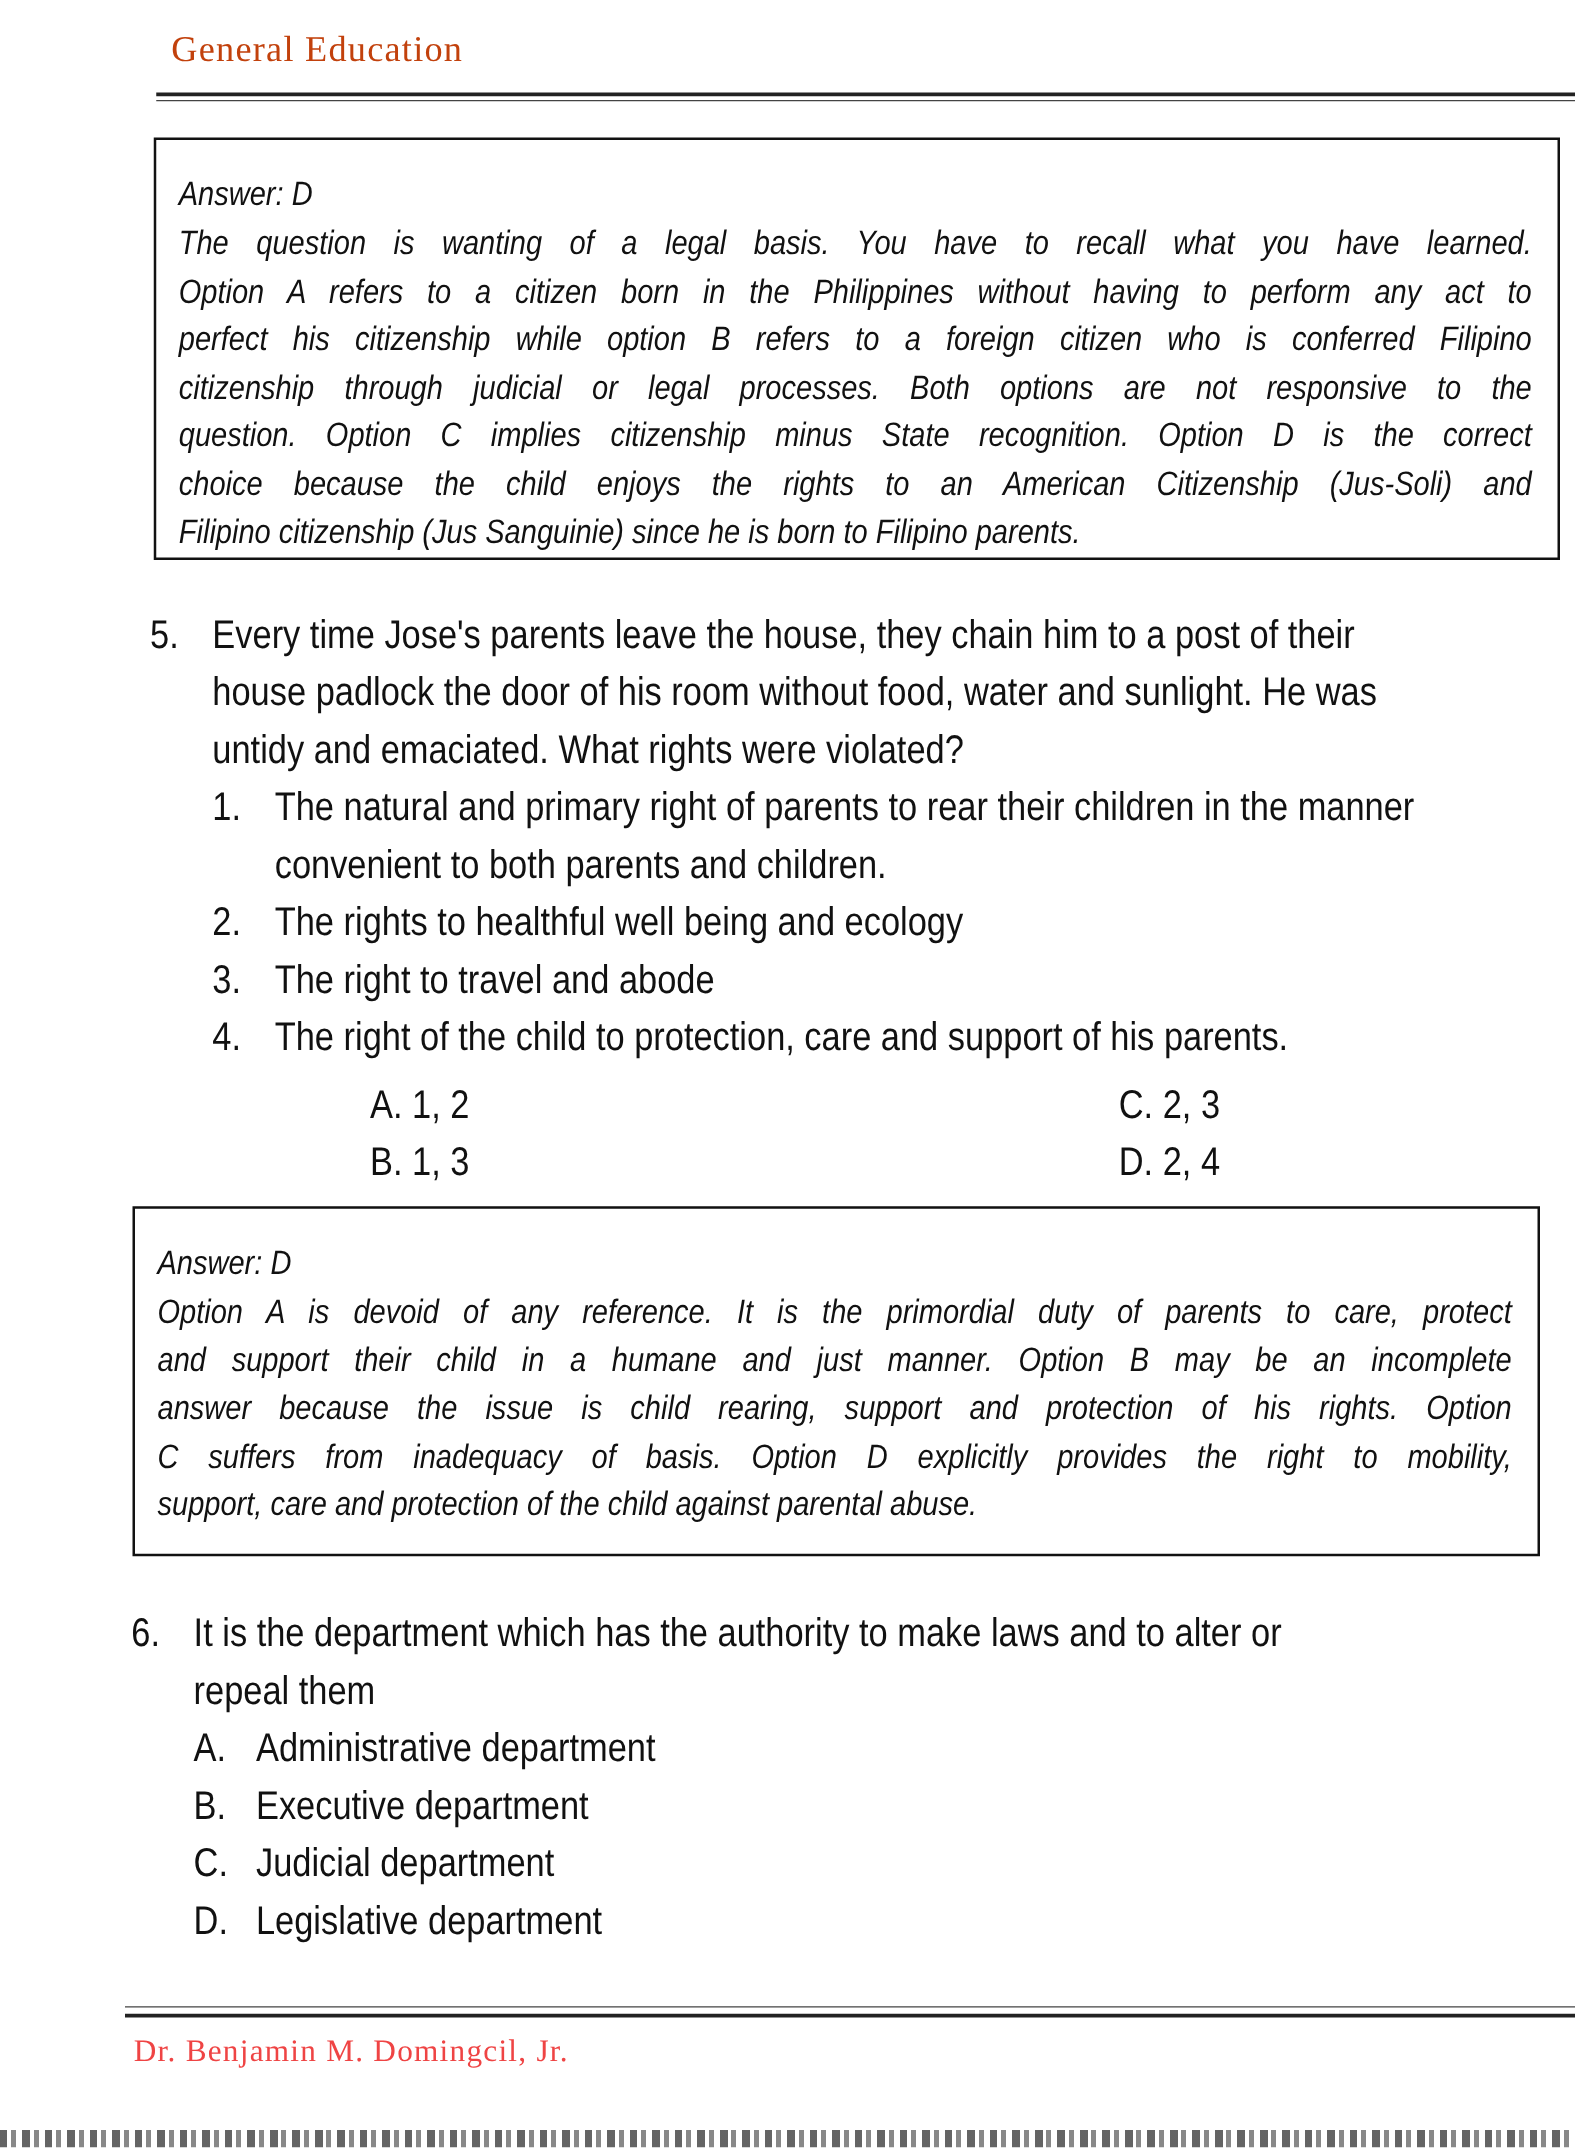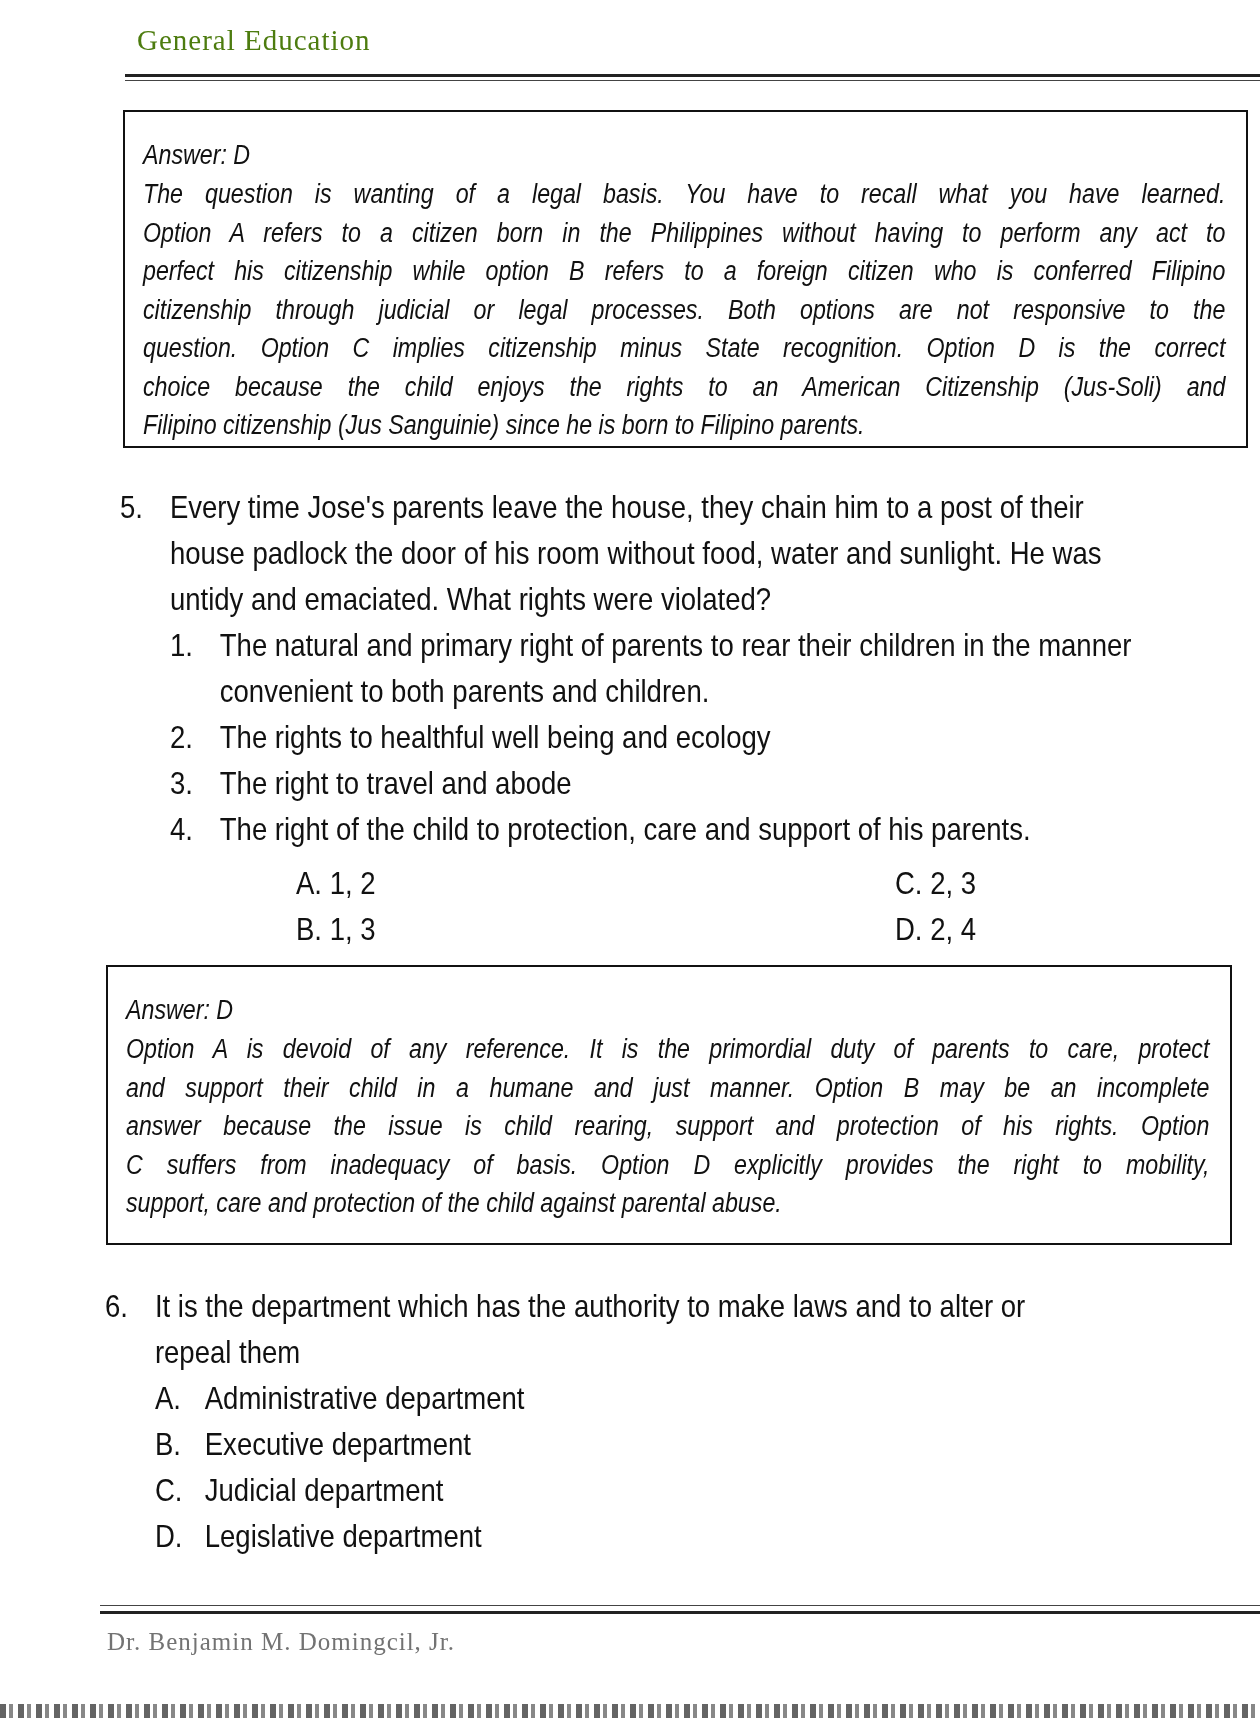--- a/index.html
+++ b/index.html
@@ -1,30 +1,30 @@
 <!DOCTYPE html>
 <html><head>
 <meta charset="utf-8">
 <style>
   html, body { margin:0; padding:0; background:#fff; }
   body { width:1260px; height:1718px; position:relative; overflow:hidden; color:#111; }
   .serif { font-family:"Liberation Serif","DejaVu Serif",serif; }
   .sans { font-family:"Liberation Sans","DejaVu Sans",sans-serif; }
-  .header-title { position:absolute; left:137px; top:24px; font-size:29px; letter-spacing:1px; color:#4d7c0f; }
+  .header-title { position:absolute; left:137px; top:24px; font-size:29px; letter-spacing:1px; color:#c2410c; }
   .rule { position:absolute; left:125px; right:0; height:3px; background:#222; }
   .rule.thin { height:1px; background:#444; }
   .box { position:absolute; border:2.5px solid #111; box-sizing:border-box; padding:24px 18px; }
   .box .ans { font-style:italic; font-size:27px; line-height:39px; transform:scaleX(0.86); transform-origin:left; white-space:nowrap; }
   .box p { margin:0; font-style:italic; font-size:27px; line-height:38.5px; transform:scaleX(0.86); transform-origin:left; width:116%; text-align:justify; text-align-last:justify; }
   .box p.last { text-align-last:left; }
   .q { position:absolute; font-size:32px; line-height:46px; transform:scaleX(0.86); transform-origin:left; }
   .qline { white-space:nowrap; }
   .num { display:inline-block; width:58px; }
   .choice-grid { position:absolute; font-size:32px; line-height:46px; transform:scaleX(0.86); transform-origin:left; }
-  .footer-name { position:absolute; left:107px; top:1628px; font-size:25px; letter-spacing:1px; color:#737373; }
+  .footer-name { position:absolute; left:107px; top:1628px; font-size:25px; letter-spacing:1px; color:#ef4444; }
   .scanbar { position:absolute; left:0; right:0; bottom:0; height:14px; background:repeating-linear-gradient(90deg,#222 0 6px,#fff 6px 9px,#555 9px 13px,#fff 13px 18px); opacity:.7; }
 </style>
 </head>
 <body>
 
 <div class="header-title serif">General Education</div>
 <div class="rule" style="top:74px;"></div>
 <div class="rule thin" style="top:80px;"></div>
 
 <div class="box sans" style="left:123px; top:110px; width:1125px; height:338px;">

